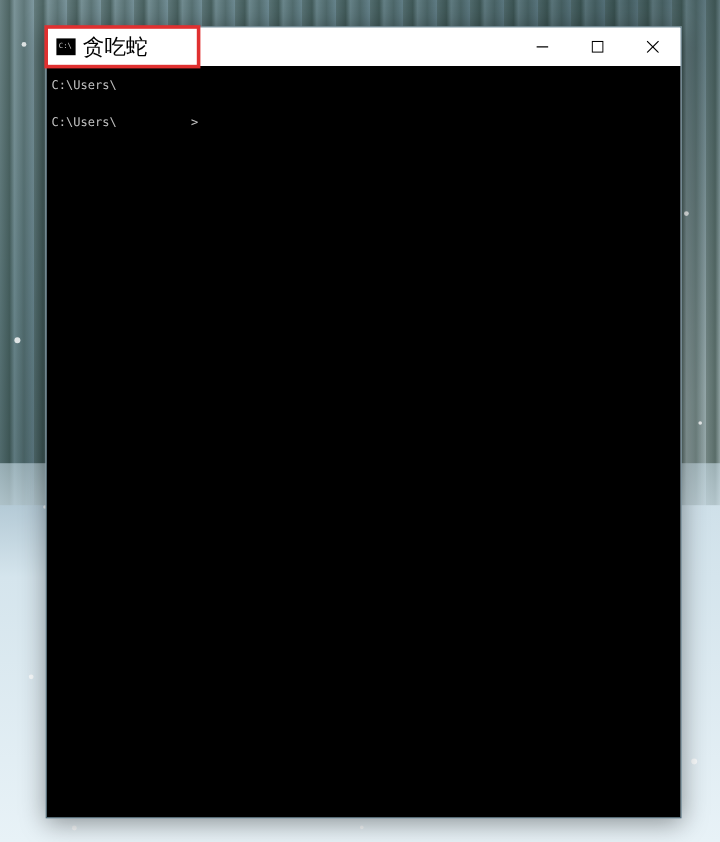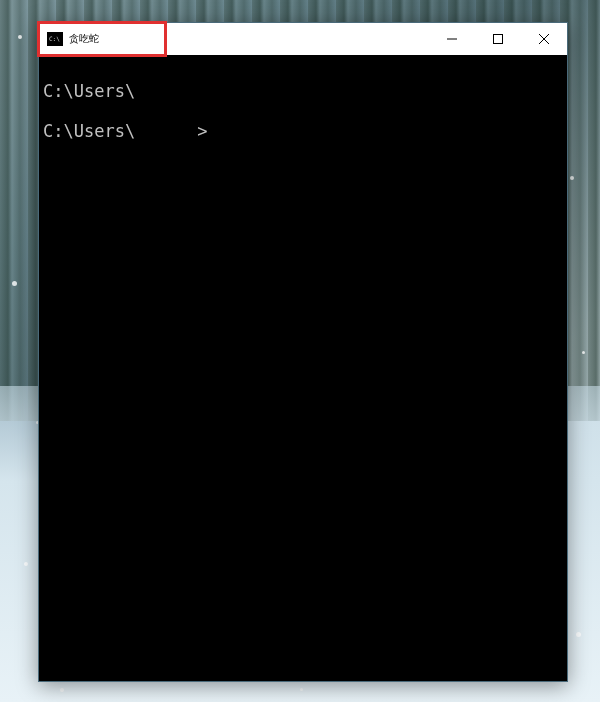--- a/index.html
+++ b/index.html
@@ -87,21 +87,21 @@
       align-items: center;
       padding-left: 2px;
     }
     .title-icon-text {
       color: #ccc;
       font-size: 6px;
       font-family: monospace;
       line-height: 1;
     }
     .title-text {
-      font-size: 10px;
+      font-size: 18px;
       margin-left: 6px;
       color: #000;
     }
     .window-controls {
       position: absolute;
       right: 0;
       top: 0;
       display: flex;
       height: 32px;
     }
@@ -114,23 +114,23 @@
       cursor: pointer;
     }
     .control-btn svg {
       width: 10px;
       height: 10px;
     }
     .terminal {
       width: 100%;
       height: calc(100% - 32px);
       background: #000000;
-      padding: 24px 4px;
+      padding: 8px 4px;
       font-family: "NSimSun", "SimSun", Consolas, monospace;
-      font-size: 17px;
+      font-size: 10px;
       color: #c0c0c0;
       line-height: 1.5;
       overflow: hidden;
     }
     .terminal-line {
       display: flex;
       align-items: center;
       margin-bottom: 14px;
       white-space: pre;
     }

